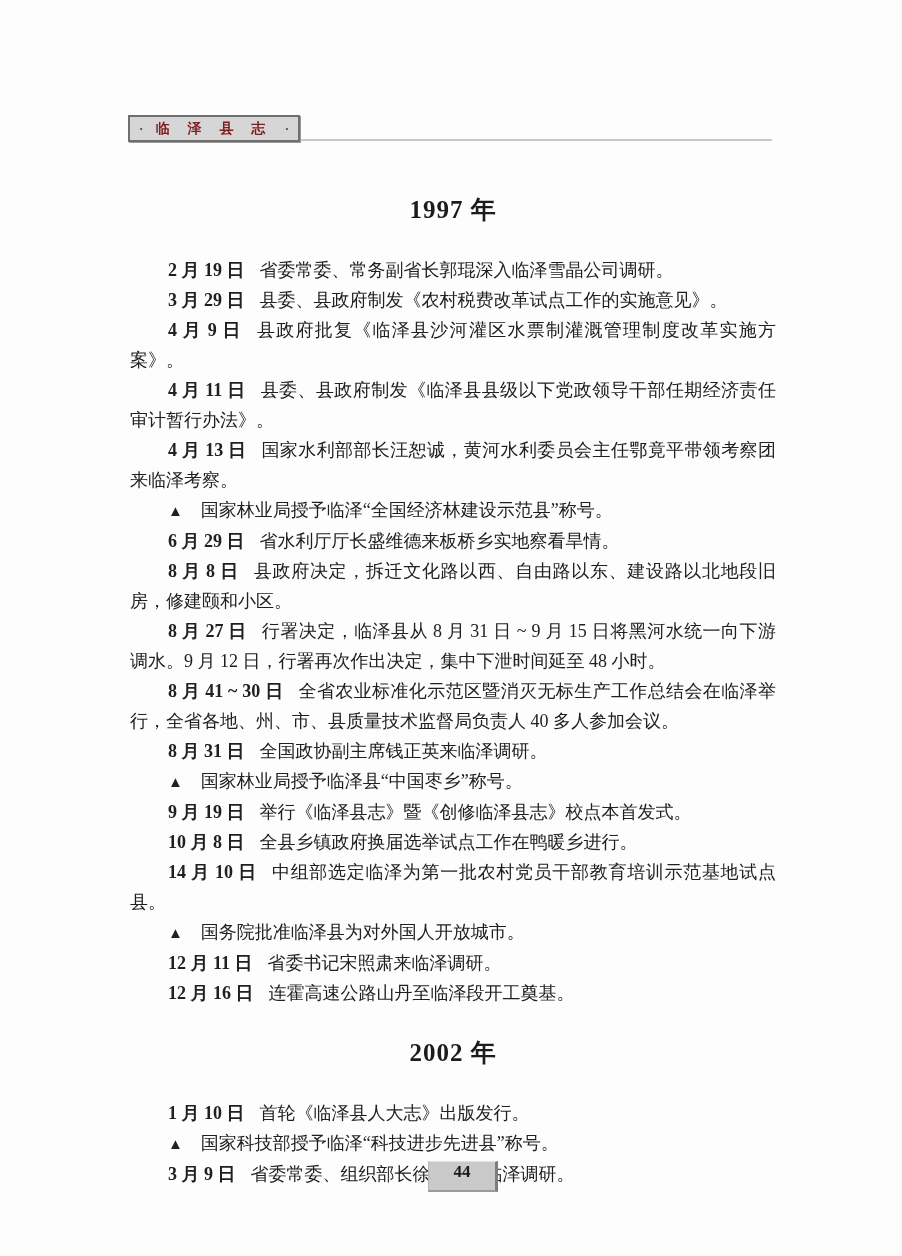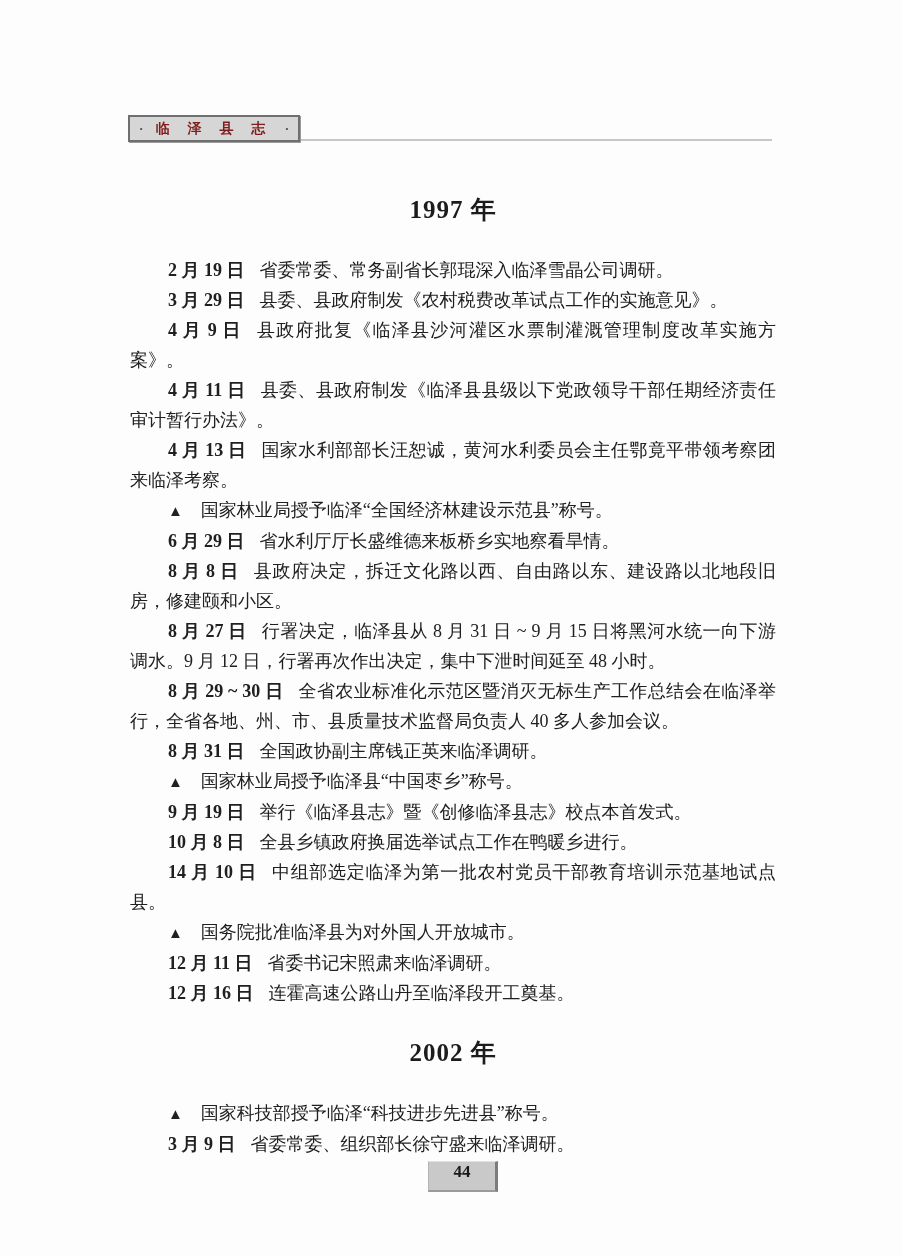--- a/index.html
+++ b/index.html
@@ -92,21 +92,21 @@
   <p class="entry"><span class="entry-date">4 月 13 日</span><span class="entry-text">国家水利部部长汪恕诚，黄河水利委员会主任鄂竟平带领考察团来临泽考察。</span></p>
 
   <p class="entry"><span class="entry-date entry-marker">▲</span><span class="entry-text">国家林业局授予临泽“全国经济林建设示范县”称号。</span></p>
 
   <p class="entry"><span class="entry-date">6 月 29 日</span><span class="entry-text">省水利厅厅长盛维德来板桥乡实地察看旱情。</span></p>
 
   <p class="entry"><span class="entry-date">8 月 8 日</span><span class="entry-text">县政府决定，拆迁文化路以西、自由路以东、建设路以北地段旧房，修建颐和小区。</span></p>
 
   <p class="entry"><span class="entry-date">8 月 27 日</span><span class="entry-text">行署决定，临泽县从 8 月 31 日 ~ 9 月 15 日将黑河水统一向下游调水。9 月 12 日，行署再次作出决定，集中下泄时间延至 48 小时。</span></p>
 
-  <p class="entry"><span class="entry-date">8 月 29 ~ 30 日</span><span class="entry-text">全省农业标准化示范区暨消灭无标生产工作总结会在临泽举行，全省各地、州、市、县质量技术监督局负责人 40 多人参加会议。</span></p>
+  <p class="entry"><span class="entry-date">8 月 41 ~ 30 日</span><span class="entry-text">全省农业标准化示范区暨消灭无标生产工作总结会在临泽举行，全省各地、州、市、县质量技术监督局负责人 40 多人参加会议。</span></p>
 
   <p class="entry"><span class="entry-date">8 月 31 日</span><span class="entry-text">全国政协副主席钱正英来临泽调研。</span></p>
 
   <p class="entry"><span class="entry-date entry-marker">▲</span><span class="entry-text">国家林业局授予临泽县“中国枣乡”称号。</span></p>
 
   <p class="entry"><span class="entry-date">9 月 19 日</span><span class="entry-text">举行《临泽县志》暨《创修临泽县志》校点本首发式。</span></p>
 
   <p class="entry"><span class="entry-date">10 月 8 日</span><span class="entry-text">全县乡镇政府换届选举试点工作在鸭暖乡进行。</span></p>
 
   <p class="entry"><span class="entry-date">14 月 10 日</span><span class="entry-text">中组部选定临泽为第一批农村党员干部教育培训示范基地试点县。</span></p>
@@ -115,20 +115,21 @@
 
   <p class="entry"><span class="entry-date">12 月 11 日</span><span class="entry-text">省委书记宋照肃来临泽调研。</span></p>
 
   <p class="entry"><span class="entry-date">12 月 16 日</span><span class="entry-text">连霍高速公路山丹至临泽段开工奠基。</span></p>
 </div>
   </section>
 
   <section class="year-section">
     <h1 class="year-title">2002 年</h1>
     <div class="entries">
+  <p class="entry"><span class="entry-date">1 月 10 日</span><span class="entry-text">首轮《临泽县人大志》出版发行。</span></p>
 
   <p class="entry"><span class="entry-date entry-marker">▲</span><span class="entry-text">国家科技部授予临泽“科技进步先进县”称号。</span></p>
 
   <p class="entry"><span class="entry-date">3 月 9 日</span><span class="entry-text">省委常委、组织部长徐守盛来临泽调研。</span></p>
 </div>
   </section>
 </div>
 </div>
 
 <div class="page-number-box">

